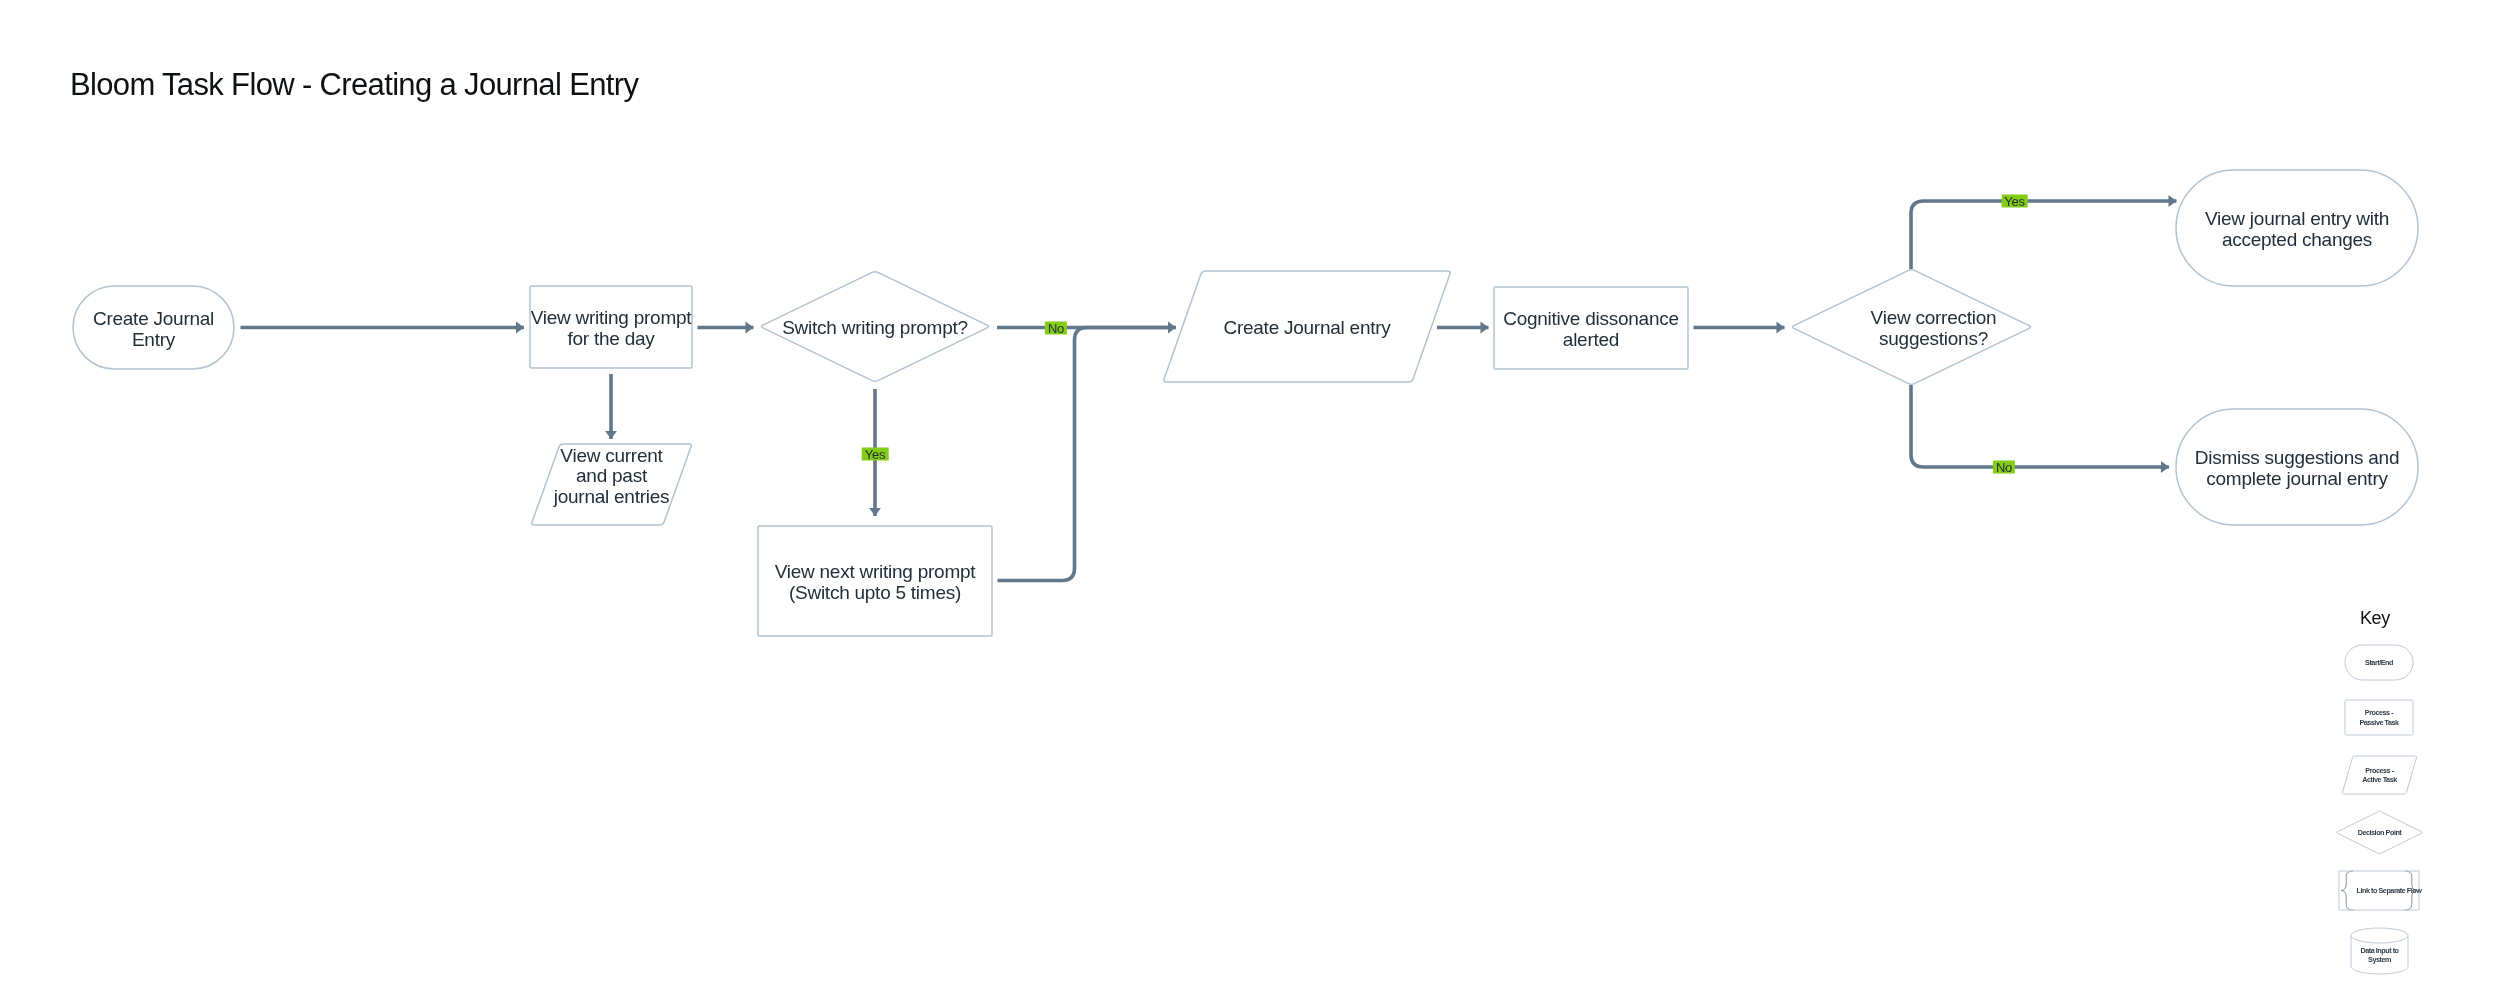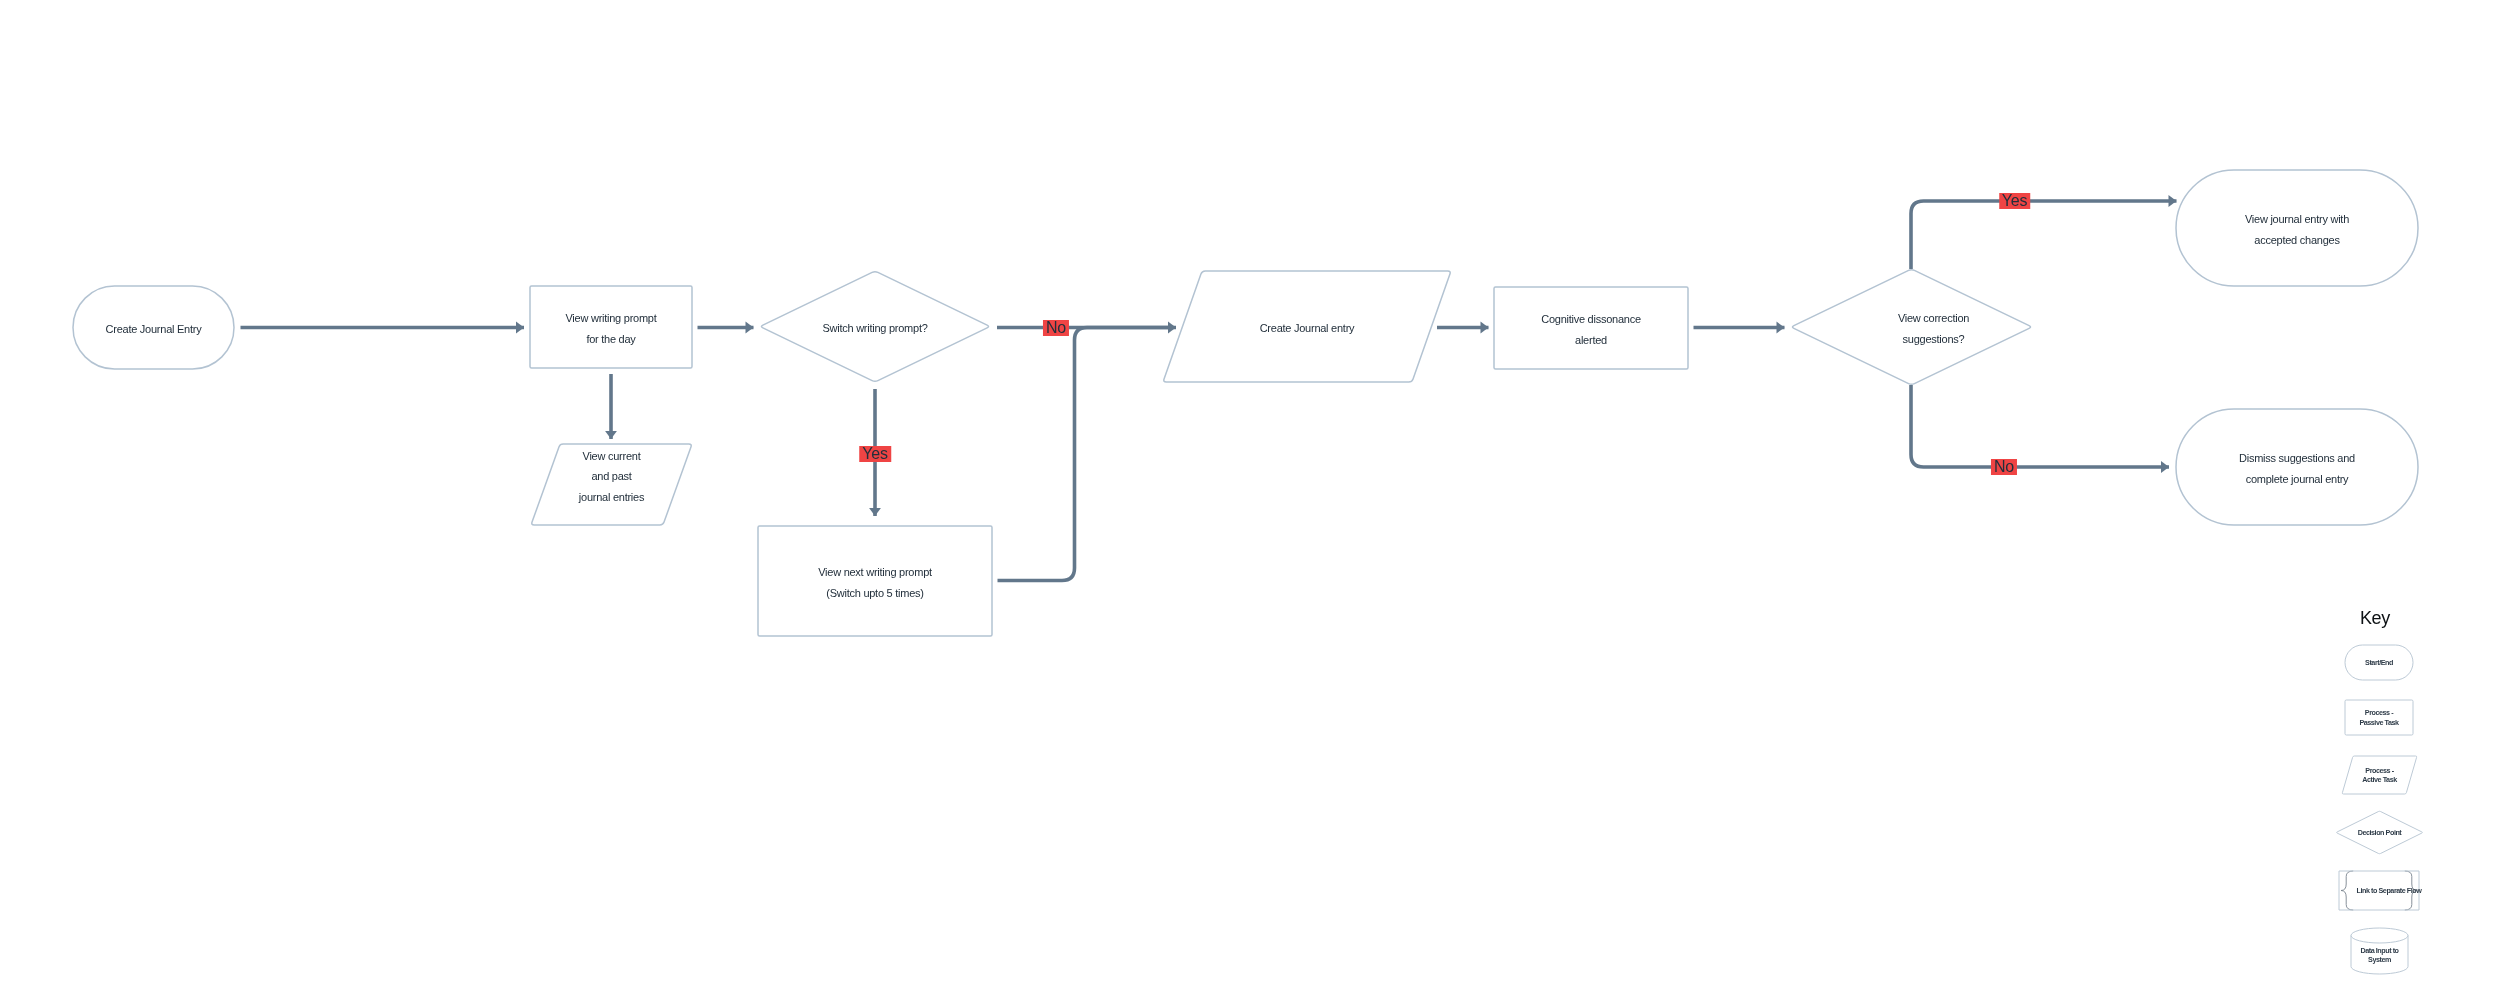--- a/index.html
+++ b/index.html
@@ -14,36 +14,37 @@
     font-size:31px;font-weight:400;color:#0d1114;letter-spacing:-0.65px;
     white-space:nowrap;line-height:1;transform:translateZ(0);
   }
   #keytitle{
     position:absolute;left:2360px;top:609px;
     font-size:18px;letter-spacing:-0.4px;font-weight:400;color:#0d1114;white-space:nowrap;line-height:1;transform:translateZ(0);
   }
   svg.layer{position:absolute;left:0;top:0;width:2500px;height:1008px;overflow:visible;}
   .nodetext{
     position:absolute;display:flex;align-items:center;justify-content:center;
-    text-align:center;color:#222f3b;font-size:11px;line-height:20.6px;letter-spacing:-0.25px;
+    text-align:center;color:#222f3b;font-size:19px;line-height:20.6px;letter-spacing:-0.25px;
     white-space:pre-line;pointer-events:none;padding-top:4px;box-sizing:border-box;transform:translateZ(0);
   }
   .edgelabel{
-    position:absolute;color:#222f3b;font-size:16px;line-height:1;letter-spacing:-0.2px;
-    background:#ef4444;padding:0 3px;white-space:nowrap;
+    position:absolute;color:#222f3b;font-size:13px;line-height:1;letter-spacing:-0.2px;
+    background:#84cc16;padding:0 3px;white-space:nowrap;
   }
   .keytext{
     position:absolute;display:flex;align-items:center;justify-content:center;
     text-align:center;color:#2f3c49;font-size:7.2px;line-height:9.2px;font-weight:700;letter-spacing:-0.45px;white-space:pre;transform:translateZ(0);
   }
 </style>
 </head>
 <body>
 
 <div id="canvas">
+  <div id="title">Bloom Task Flow - Creating a Journal Entry</div>
 
   <svg class="layer" id="shapes" viewBox="0 0 2500 1008">
     <g id="g-shapes" fill="none" stroke="#b3c3d2" stroke-width="1.5">
         <path d="M 114.5 286 L 192.5 286 A 41.5 41.5 0 0 1 192.5 369 L 114.5 369 A 41.5 41.5 0 0 1 114.5 286 Z"></path>
         <path d="M 531.5 286 L 690.5 286 Q 692 286 692 287.5 L 692 366.5 Q 692 368 690.5 368 L 531.5 368 Q 530 368 530 366.5 L 530 287.5 Q 530 286 531.5 286 Z"></path>
         <path d="M 558.9498891918588 446.93306811929085 Q 560 444 563.1153846153846 444L 688.8846153846154 444 Q 692 444 690.9498891918588 446.93306811929085L 664.0501108081412 522.0669318807091 Q 663 525 659.8846153846154 525L 534.1153846153846 525 Q 531 525 532.0501108081412 522.0669318807091 Z"></path>
         <path d="M 872.118065621878 272.3908465911806 Q 875 271 877.881934378122 272.3908465911806L 987.118065621878 325.1091534088194 Q 990 326.5 987.118065621878 327.8908465911806L 877.881934378122 380.6091534088194 Q 875 382 872.118065621878 380.6091534088194L 762.881934378122 327.8908465911806 Q 760 326.5 762.881934378122 325.1091534088194 Z"></path>
         <path d="M 759.5 526 L 990.5 526 Q 992 526 992 527.5 L 992 634.5 Q 992 636 990.5 636 L 759.5 636 Q 758 636 758 634.5 L 758 527.5 Q 758 526 759.5 526 Z"></path>
         <path d="M 1200.93924481596 274.0190724468836 Q 1202 271 1205.2 271L 1447.8 271 Q 1451 271 1449.93924481596 274.0190724468836L 1413.06075518404 378.9809275531164 Q 1412 382 1408.8 382L 1166.2 382 Q 1163 382 1164.06075518404 378.9809275531164 Z"></path>
         <path d="M 1495.5 287 L 1686.5 287 Q 1688 287 1688 288.5 L 1688 367.5 Q 1688 369 1686.5 369 L 1495.5 369 Q 1494 369 1494 367.5 L 1494 288.5 Q 1494 287 1495.5 287 Z"></path>

